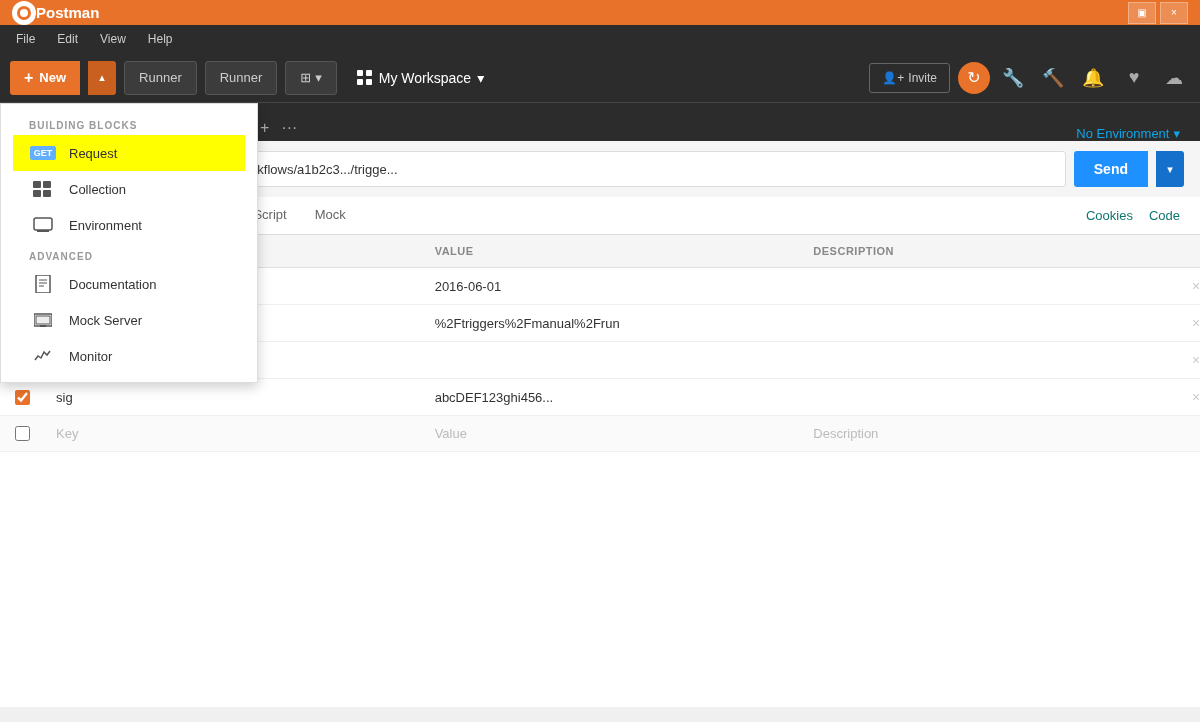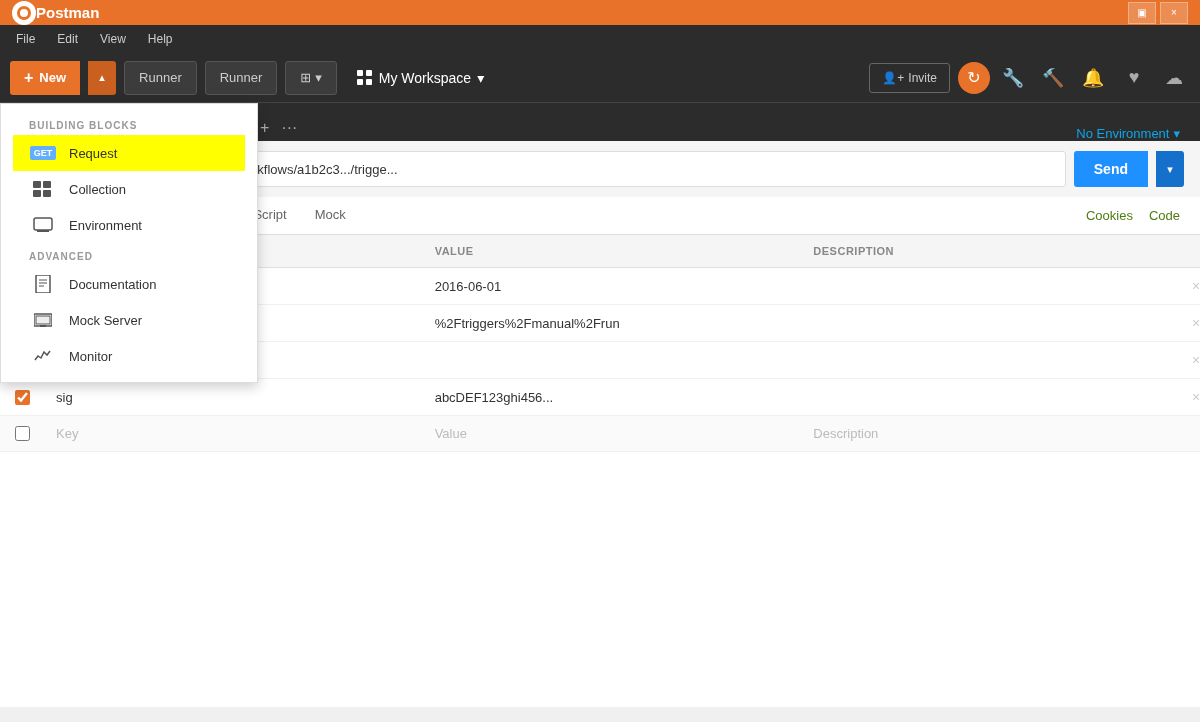--- a/index.html
+++ b/index.html
@@ -308,21 +308,21 @@
     .req-tab.active { color: #333; border-bottom: 2px solid #E8722A; }
     .req-tab-badge {
       color: #E8722A;
       font-size: 11px;
     }
     .req-tab-right {
       margin-left: auto;
       display: flex; gap: 8px;
     }
     .req-tab-link {
-      color: #4d7c0f;
+      color: #0f766e;
       font-size: 13px;
       cursor: pointer;
       padding: 10px 4px;
     }
 
     
     .params-table {
       flex: 1;
       background: white;
       overflow-y: auto;

